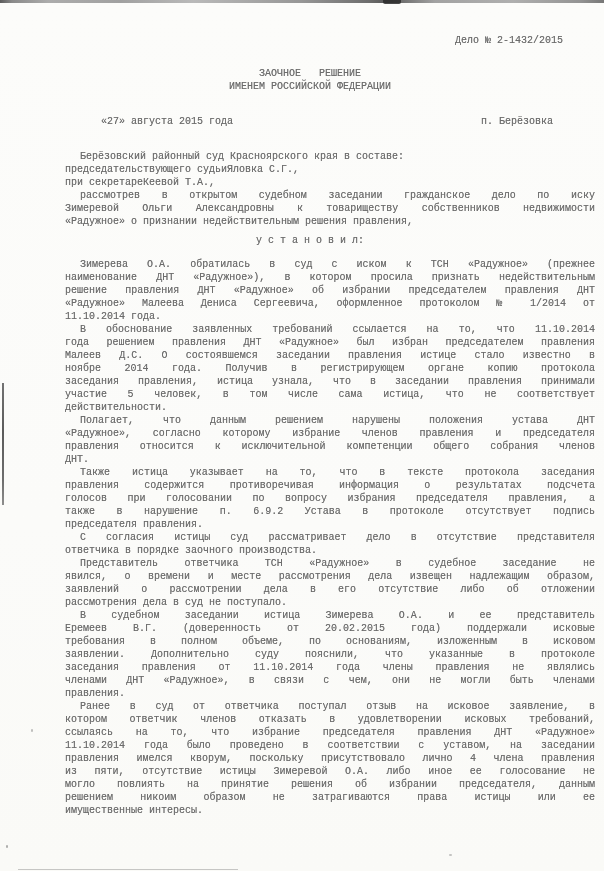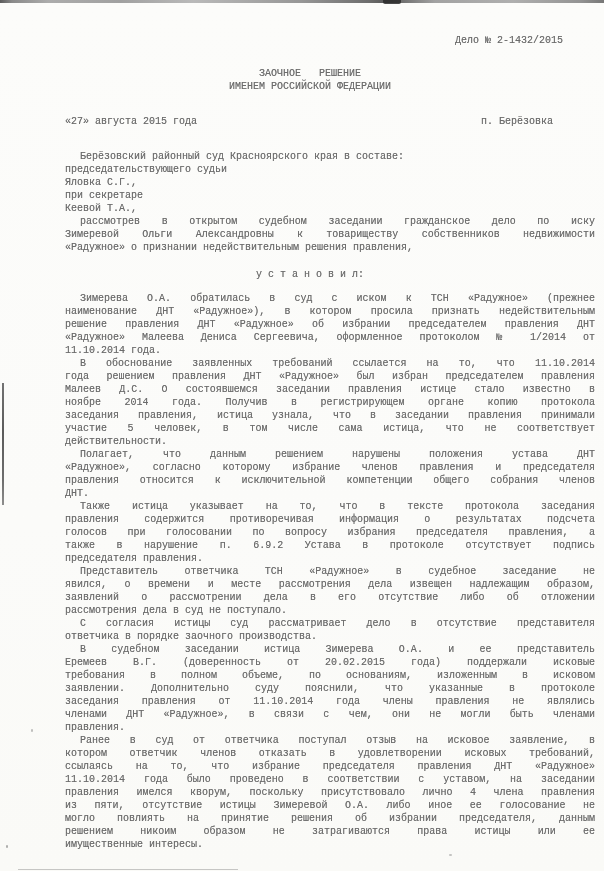--- a/index.html
+++ b/index.html
@@ -27,35 +27,36 @@
   .title-block{
     margin-top:20px;
     width:490px;
     text-align:center;
   }
   .title-block div{white-space:pre;text-align:center;}
   .dateline{
     margin-top:22px;
     display:flex;
     justify-content:space-between;
+    margin-left:36px;
   }
   .dateline .place{padding-right:42px;white-space:pre;}
   .preamble{margin-top:22px;}
   .indent-line{text-indent:15px;}
-  .role-row{display:flex;justify-content:space-between;flex-direction:column;}
+  .role-row{display:flex;justify-content:flex-start;}
   .role-row .name{padding-right:48px;white-space:pre;}
   .lines .line{
     text-align:justify;
     text-align-last:justify;
     hyphens:none;
   }
   .lines .line.first{text-indent:15px;}
   .lines .line.last{text-align-last:left;}
   .section-heading{
-    margin-top:14px;
+    margin-top:6px;
     margin-bottom:11px;
     width:490px;
     text-align:center;
     white-space:pre;
   }
   
   .scan-top-edge{
     position:absolute;top:0;left:0;width:604px;height:3px;
     background:linear-gradient(to right,
       #353535 0%,#6e6e6e 2%,#989898 8%,#8a8a8a 20%,#a9a9a9 32%,
@@ -151,28 +152,28 @@
           <div class="line last">ДНТ.</div>
         </div>
       <div class="lines">
           <div class="line first">Также истица указывает на то, что в тексте протокола заседания</div>
           <div class="line">правления содержится противоречивая информация о результатах подсчета</div>
           <div class="line">голосов при голосовании по вопросу избрания председателя правления, а</div>
           <div class="line">также в нарушение п. 6.9.2 Устава в протоколе отсутствует подпись</div>
           <div class="line last">председателя правления.</div>
         </div>
       <div class="lines">
+          <div class="line first">С согласия истицы суд рассматривает дело в отсутствие представителя</div>
+          <div class="line last">ответчика в порядке заочного производства.</div>
+        </div>
+      <div class="lines">
           <div class="line first">Представитель ответчика ТСН «Радужное» в судебное заседание не</div>
           <div class="line">явился, о времени и месте рассмотрения дела извещен надлежащим образом,</div>
           <div class="line">заявлений о рассмотрении дела в его отсутствие либо об отложении</div>
           <div class="line last">рассмотрения дела в суд не поступало.</div>
-        </div>
-      <div class="lines">
-          <div class="line first">С согласия истицы суд рассматривает дело в отсутствие представителя</div>
-          <div class="line last">ответчика в порядке заочного производства.</div>
         </div>
       <div class="lines">
           <div class="line first">В судебном заседании истица Зимерева О.А. и ее представитель</div>
           <div class="line">Еремеев В.Г. (доверенность от 20.02.2015 года) поддержали исковые</div>
           <div class="line">требования в полном объеме, по основаниям, изложенным в исковом</div>
           <div class="line">заявлении. Дополнительно суду пояснили, что указанные в протоколе</div>
           <div class="line">заседания правления от 11.10.2014 года члены правления не являлись</div>
           <div class="line">членами ДНТ «Радужное», в связи с чем, они не могли быть членами</div>
           <div class="line last">правления.</div>
         </div>

